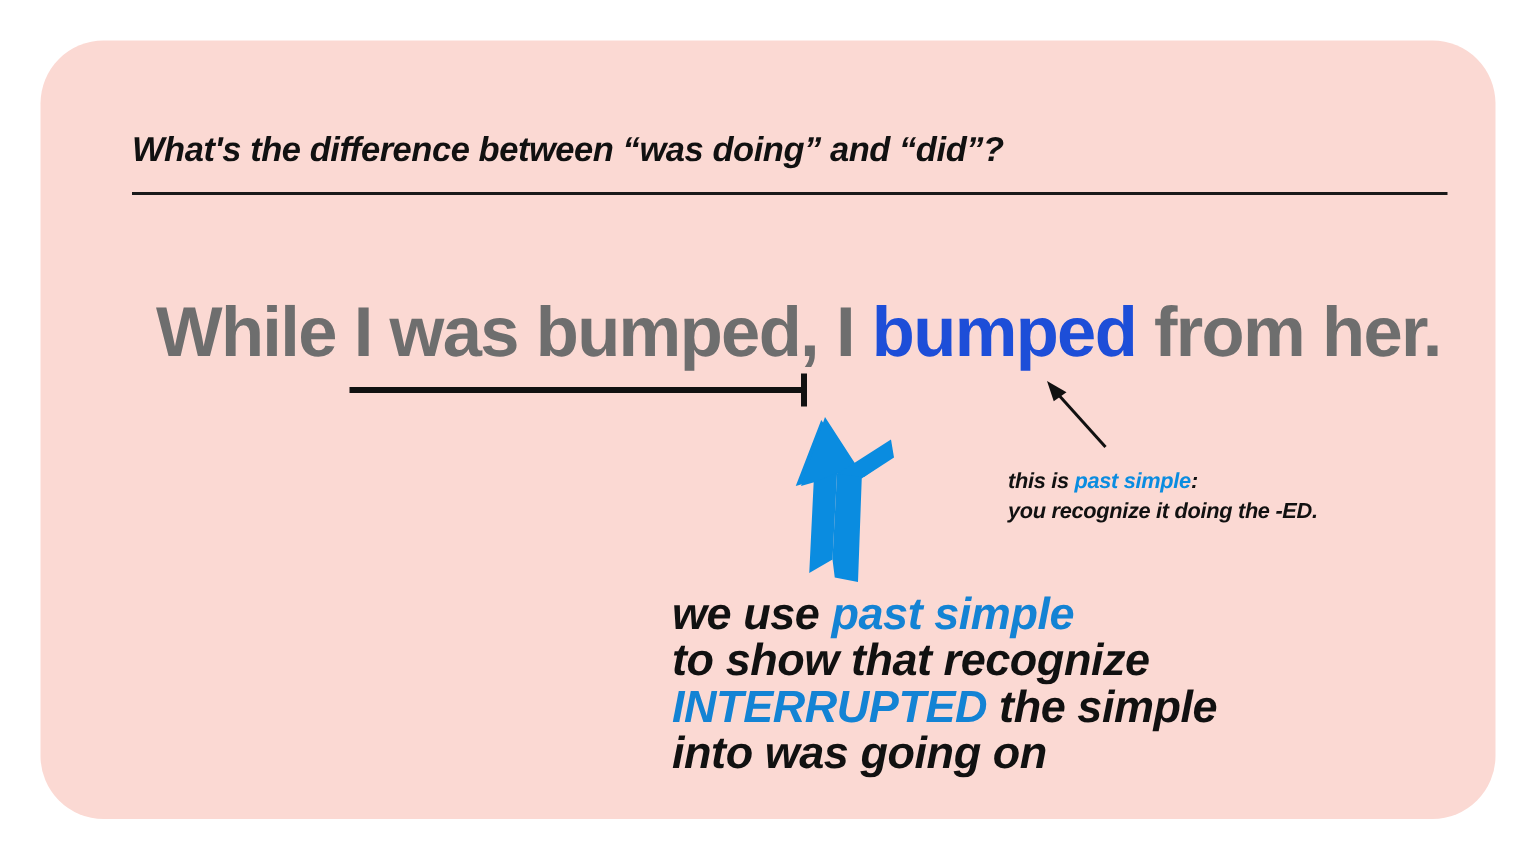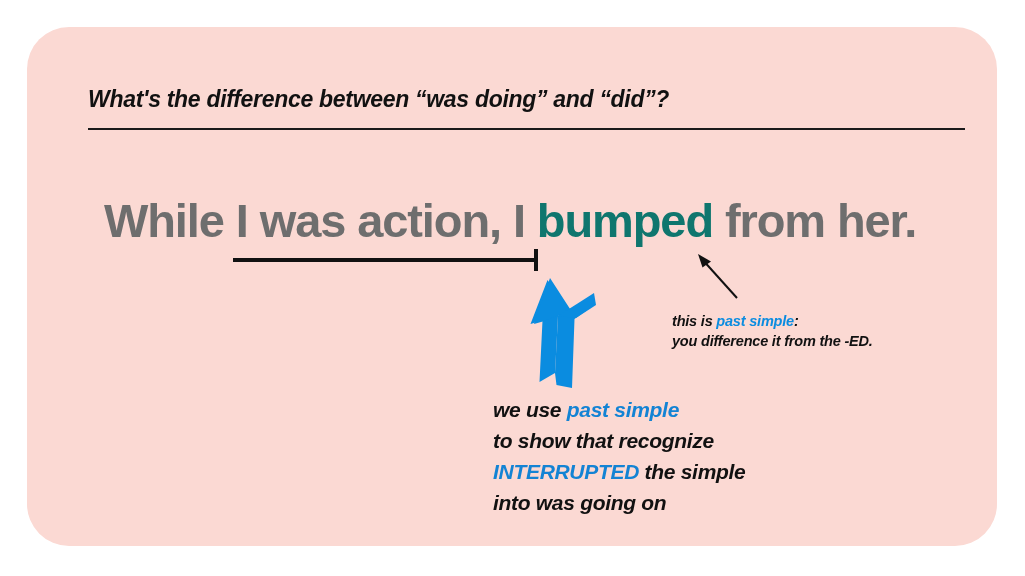--- a/index.html
+++ b/index.html
@@ -62,21 +62,21 @@
     top: 193px;
     width: 880px;
     font-family: "Liberation Sans", sans-serif;
     font-size: 47px;
     font-weight: bold;
     letter-spacing: -1.1px;
     color: #6e6e6e;
     white-space: nowrap;
   }
   .sentence .hl {
-    color: #0f766e;
+    color: #1d4ed8;
   }
 
   
   .bracket-line {
     position: absolute;
     left: 233px;
     top: 258px;
     width: 305px;
     height: 4px;
     background: #111111;
@@ -123,25 +123,25 @@
     color: #111111;
     margin-top: 24px;
   }
   .note-right .hl {
     color: #0a8ce0;
   }
 
   
   .note-bottom {
     position: absolute;
-    left: 493px;
+    left: 448px;
     top: 394px;
     width: 430px;
     font-family: "Liberation Sans", sans-serif;
-    font-size: 21px;
+    font-size: 30px;
     font-weight: bold;
     font-style: italic;
     line-height: 31px;
     letter-spacing: -0.3px;
     color: #111111;
   }
   .note-bottom .hl {
     color: #1383d4;
   }
   .note-bottom .line {
@@ -152,21 +152,21 @@
 <body>
 
 <div class="stage">
 
   <div class="card"></div>
 
   <div class="heading">What's the difference between “was doing” and “did”?</div>
   <div class="heading-rule"></div>
 
   <div class="sentence">
-    <span>While I was action, I </span><span class="hl">bumped</span><span> from her.</span>
+    <span>While I was bumped, I </span><span class="hl">bumped</span><span> from her.</span>
   </div>
 
   <div class="bracket-line"></div>
   <div class="bracket-tick"></div>
 
   <div class="bolt">
     <svg width="90" height="120" viewBox="0 0 90 120" xmlns="http://www.w3.org/2000/svg">
       <path d="M 25.5 8 L 8.5 52 L 20.5 48.5 L 17.5 110 L 33 101 L 36 44 L 48 40.5 Z" fill="#0a8ce0" transform="translate(2,0)"></path>
       <path d="M 33 101 L 36 44 L 70 24 L 68 36 L 52.5 47 L 50 116 L 34.5 113 Z" fill="#0a8ce0" transform="translate(2,0)"></path>
       <path d="M 12 52 L 28 6 L 50 40 L 35 43.5 L 22.5 49 Z" fill="#0a8ce0" transform="translate(2,0)"></path>
@@ -176,21 +176,21 @@
 
   <div class="pointer">
     <svg width="60" height="50" viewBox="0 0 60 50" xmlns="http://www.w3.org/2000/svg">
       <line x1="43" y1="46" x2="7" y2="6" stroke="#111111" stroke-width="2"></line>
       <path d="M 4 2 L 17 9.5 L 8.5 15.5 Z" fill="#111111"></path>
     </svg>
   </div>
 
   <div class="note-right">
     <div class="line"><span>this is </span><span class="hl">past simple</span><span>:</span></div>
-    <div class="line">you difference it from the -ED.</div>
+    <div class="line">you recognize it doing the -ED.</div>
   </div>
 
   <div class="note-bottom">
     <div class="line"><span>we use </span><span class="hl">past simple</span></div>
     <div class="line">to show that recognize</div>
     <div class="line"><span class="hl">INTERRUPTED</span><span> the simple</span></div>
     <div class="line">into was going on</div>
   </div>
 
 </div>

